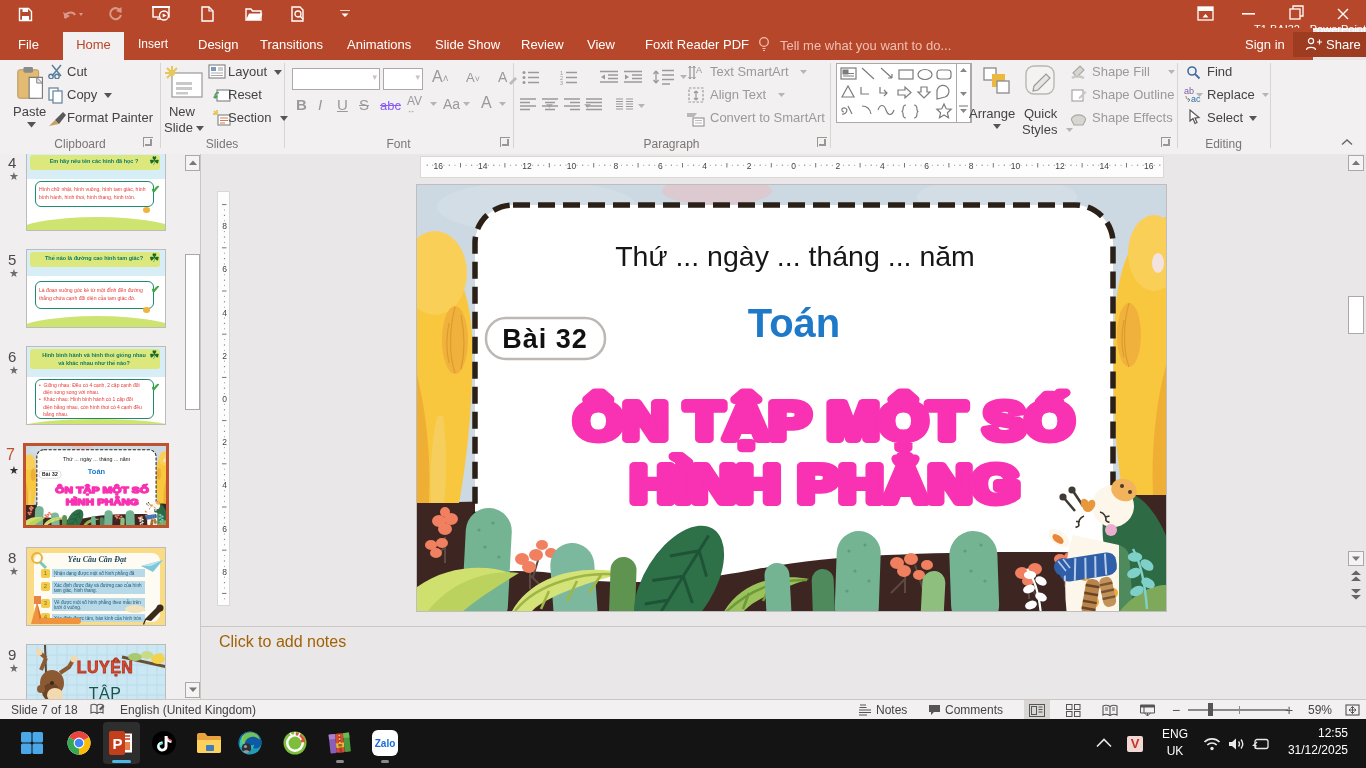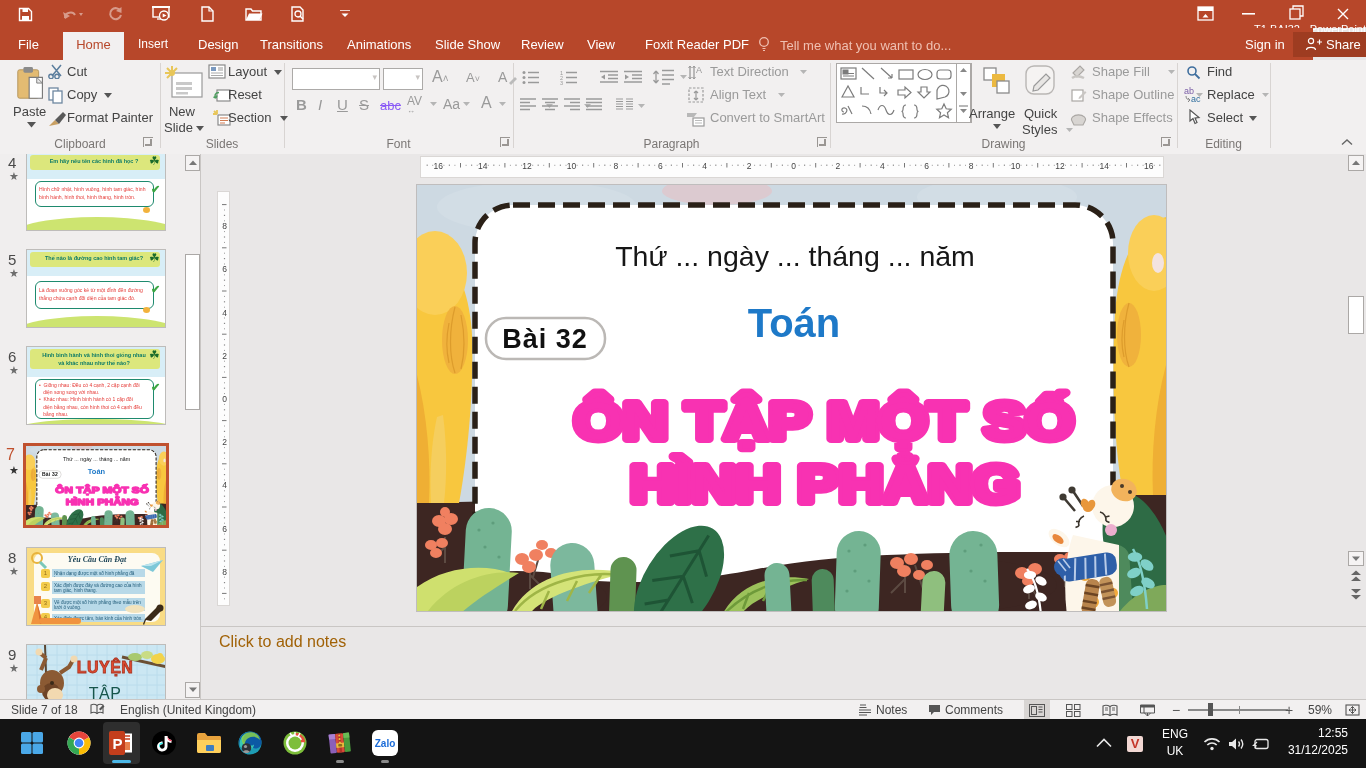--- a/index.html
+++ b/index.html
@@ -107,21 +107,20 @@
 </div>
 
 <div class="abs" style="left:0;top:60px;width:1366px;height:95px;background:#F2F0F0;border-bottom:1px solid #D5D2D0">
  <div class="gdiv" style="left:160px"></div><div class="gdiv" style="left:284px"></div>
  <div class="gdiv" style="left:513px"></div><div class="gdiv" style="left:830px"></div>
  <div class="gdiv" style="left:1177px"></div><div class="gdiv" style="left:1270px"></div>
  <div class="glbl" style="left:0;width:160px">Clipboard</div>
  <div class="glbl" style="left:160px;width:124px">Slides</div>
  <div class="glbl" style="left:284px;width:229px">Font</div>
  <div class="glbl" style="left:513px;width:317px">Paragraph</div>
- <div class="glbl" style="left:830px;width:347px">Drawing</div>
  <div class="glbl" style="left:1177px;width:93px">Editing</div>
  <div class="launch" style="left:143px;top:77px"></div>
  <div class="launch" style="left:500px;top:77px"></div>
  <div class="launch" style="left:817px;top:77px"></div>
  <div class="launch" style="left:1161px;top:77px"></div>
  <svg class="abs" style="left:1341px;top:78px" width="12" height="8" viewBox="0 0 12 8">
         <path d="M1 6.5 L6 2 L11 6.5" fill="none" stroke="#666" stroke-width="1.4"></path>
       </svg>
  
  <svg class="abs" style="left:14px;top:5px" width="36" height="38" viewBox="0 0 38 38">
@@ -298,21 +297,21 @@
         </g>
       </svg>
  <svg class="abs" style="left:638px;top:44px" width="8" height="5">
         <path d="M0 0 h7 l-3.5 4 z" fill="#b5b5b5"></path>
       </svg>
  <svg class="abs" style="left:688px;top:4px" width="17" height="17" viewBox="0 0 17 17">
         <path d="M2 2 v13 M6 2 v13" stroke="#9a9a9a" stroke-width="1.3"></path>
         <text x="8" y="9" font-size="9" fill="#9a9a9a" font-family="Liberation Sans">A</text>
         <path d="M2 15 l-1.5-2 M2 15 l1.5-2 M6 15 l-1.5-2 M6 15 l1.5-2 M2 2 l-1.5 2 M2 2 l1.5 2 M6 2 l-1.5 2 M6 2 l1.5 2" stroke="#9a9a9a" stroke-width="1"></path>
       </svg>
- <div class="abs" style="left:710px;top:4px;font-size:13px;color:#9a9a9a">Text Direction</div>
+ <div class="abs" style="left:710px;top:4px;font-size:13px;color:#9a9a9a">Text SmartArt</div>
  <svg class="abs" style="left:800px;top:10px" width="8" height="5">
         <path d="M0 0 h7 l-3.5 4 z" fill="#b5b5b5"></path>
       </svg>
  <svg class="abs" style="left:688px;top:27px" width="17" height="17" viewBox="0 0 17 17">
         <rect x="1" y="1" width="14" height="14" fill="none" stroke="#9a9a9a" stroke-width="1.2" stroke-dasharray="2.5 1.5"></rect>
         <path d="M8 4 v9 M8 4 l-2 2 M8 4 l2 2 M8 13 l-2-2 M8 13 l2-2" stroke="#9a9a9a" stroke-width="1.2" fill="none"></path>
       </svg>
  <div class="abs" style="left:710px;top:27px;font-size:13px;color:#9a9a9a">Align Text</div>
  <svg class="abs" style="left:778px;top:33px" width="8" height="5">
         <path d="M0 0 h7 l-3.5 4 z" fill="#b5b5b5"></path>

